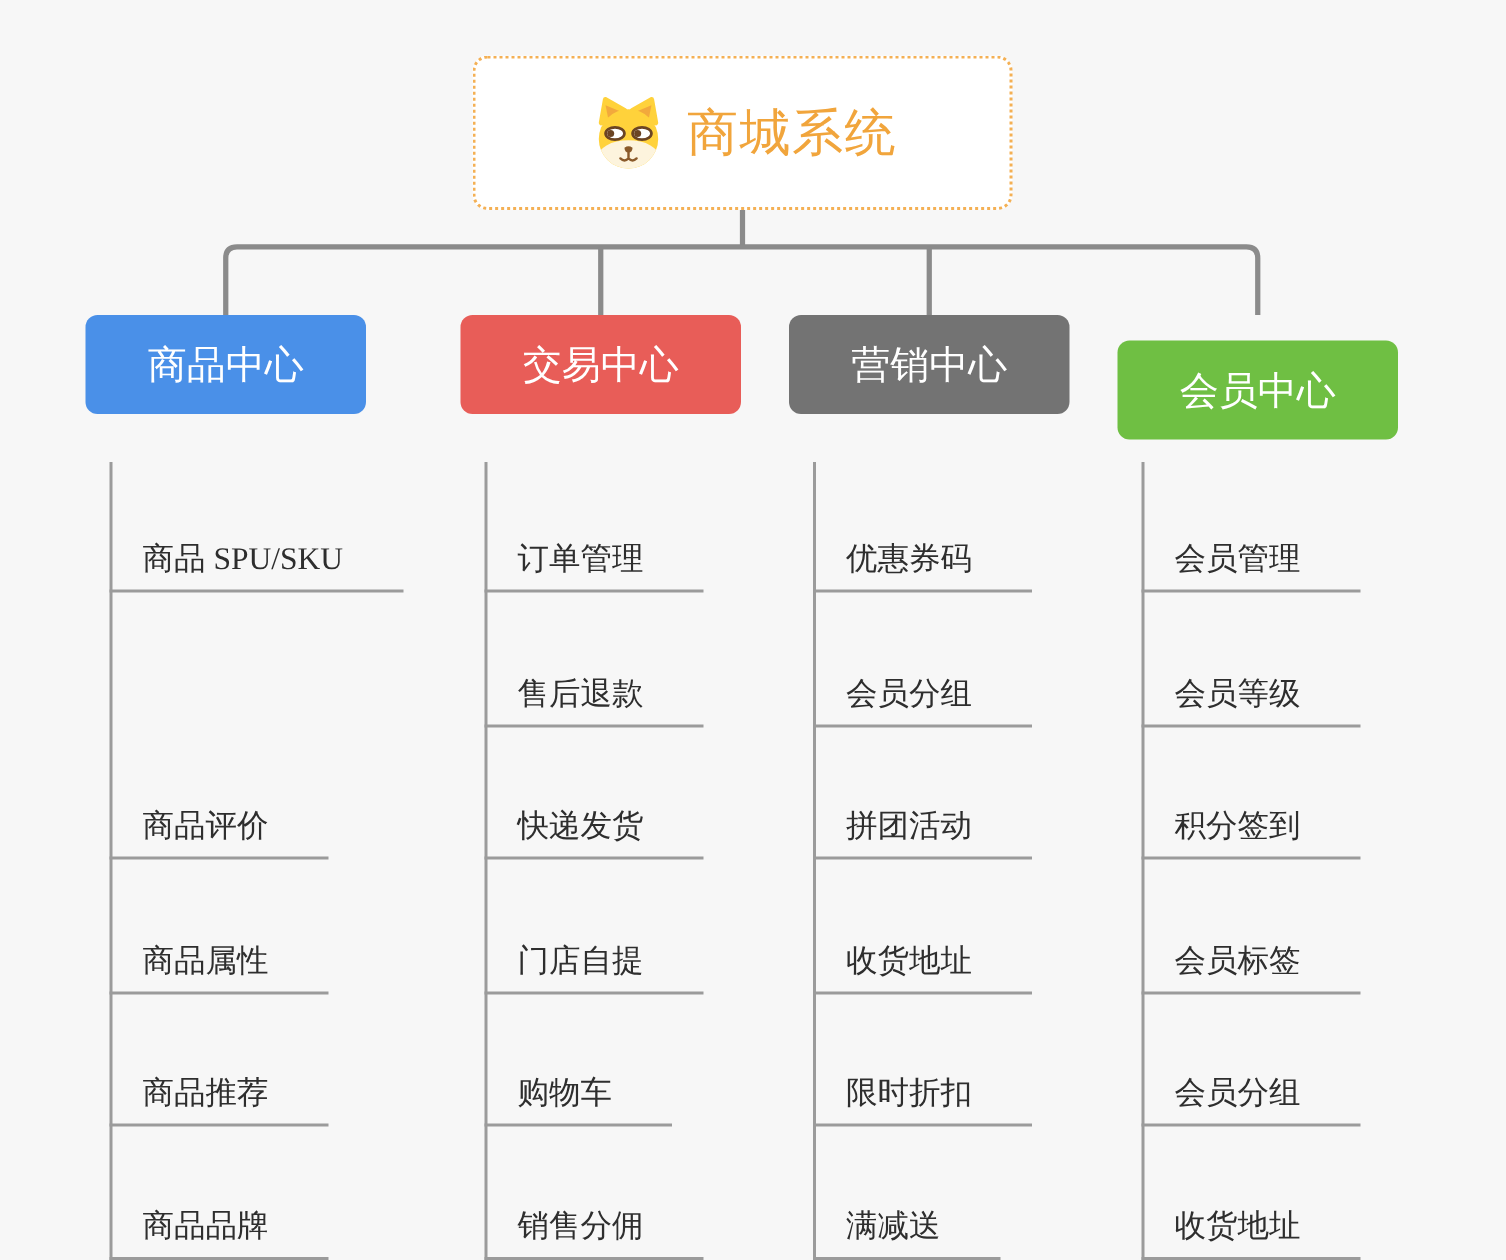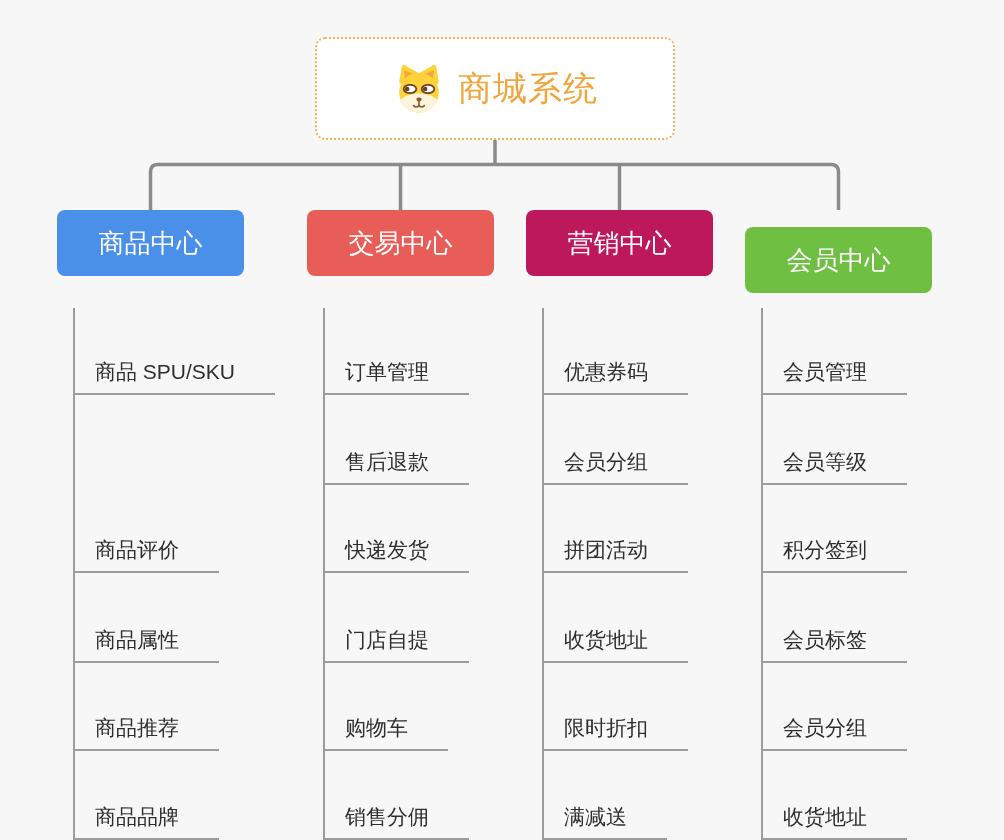--- a/index.html
+++ b/index.html
@@ -1,20 +1,21 @@
 <!DOCTYPE html>
 <html><head>
 <meta charset="utf-8">
 <style>
   html,body{margin:0;padding:0;}
   body{font-family:"Liberation Sans","DejaVu Sans",sans-serif;}
   .canvas{
     position:relative;
     width:1004px;height:840px;
     overflow:hidden;
+    font-family:Liberation Serif, serif;
   }
   .connectors{
     position:absolute;left:0;top:0;width:1004px;height:840px;
     pointer-events:none;
   }
   
   .root{
     position:absolute;left:315px;top:37px;width:360px;height:103px;
     background:#ffffff;
     border:2px dotted #f4b054;
@@ -103,21 +104,21 @@
     </svg>
     <span class="root-title">商城系统</span>
   </div>
 
   <div class="branch-box b0" style="background: rgb(74, 144, 232);">
     <span>商品中心</span>
   </div>
   <div class="branch-box b1" style="background: rgb(232, 93, 88);">
     <span>交易中心</span>
   </div>
-  <div class="branch-box b2" style="background: #be185d;">
+  <div class="branch-box b2" style="background: #737373;">
     <span>营销中心</span>
   </div>
   <div class="branch-box b3" style="background: rgb(111, 191, 67);">
     <span>会员中心</span>
   </div>
 
   <div class="branch-col c0">
     <div class="vline"></div>
     <div class="item i0">商品 SPU/SKU</div>
     <div class="item i2">商品评价</div>

